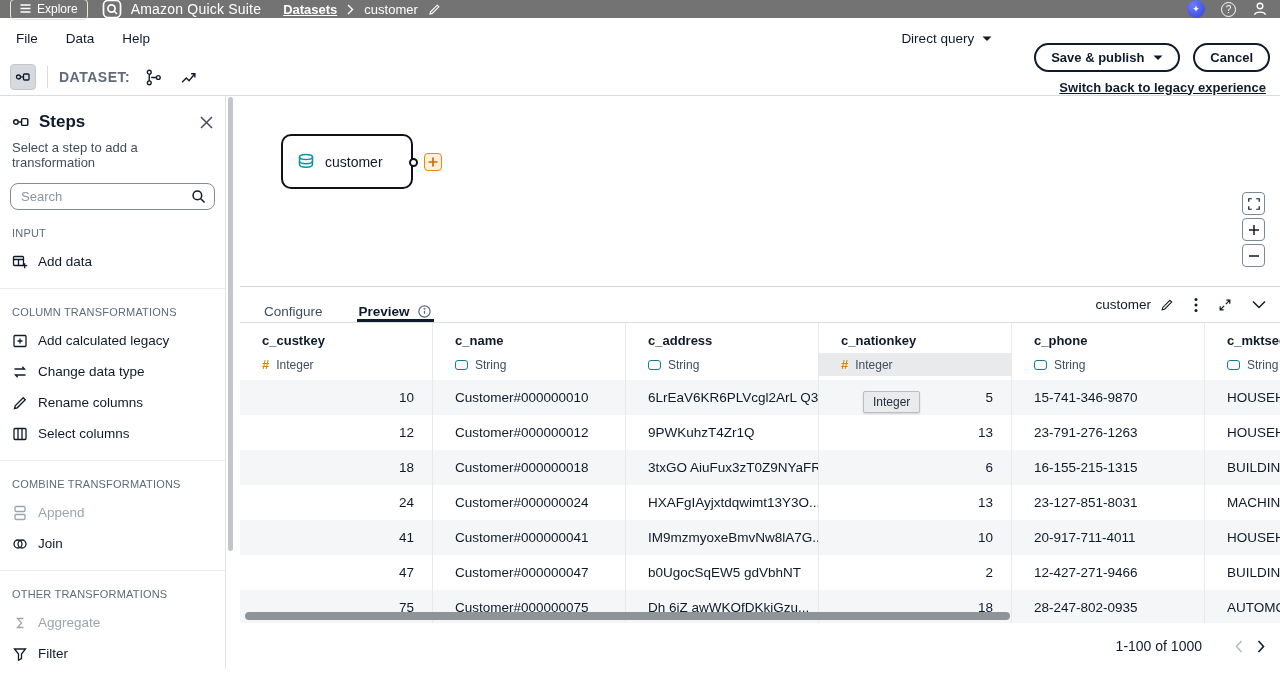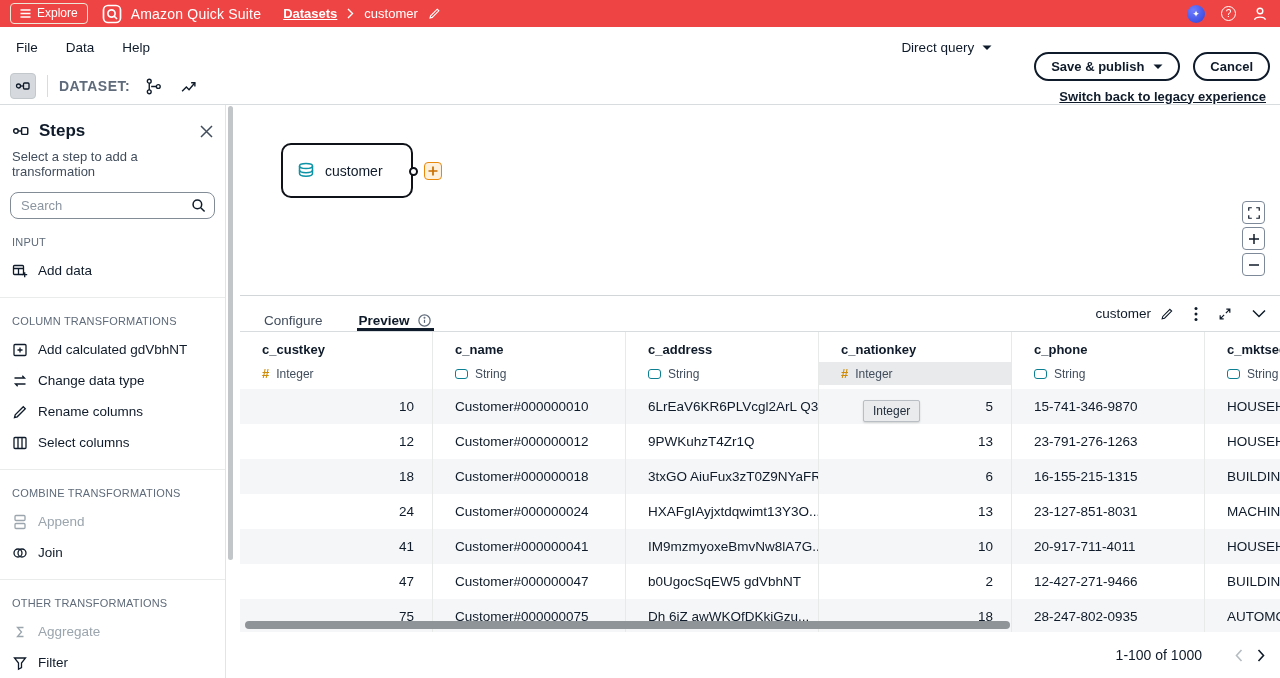--- a/index.html
+++ b/index.html
@@ -1,20 +1,20 @@
 <!DOCTYPE html>
 <html><head>
 <meta charset="utf-8">
 <style>
   * { margin:0; padding:0; box-sizing:border-box; }
   html,body { width:1280px; height:678px; overflow:hidden; background:#fff;
     font-family:"Liberation Sans", sans-serif; color:#0f1b2a; }
 
   
-  .topbar { height:27px; background:#ef4444; display:flex; align-items:center; padding:0 12px 0 10px; color:#fff; }
+  .topbar { height:18px; background:#737373; display:flex; align-items:center; padding:0 12px 0 10px; color:#fff; }
   .explore-btn { display:flex; align-items:center; gap:6px; border:1px solid #ece6d6; border-radius:4px;
     padding:2px 9px 3px; font-size:12px; color:#fff; background:transparent; cursor:pointer; }
   .app-logo { margin-left:14px; display:flex; }
   .app-name { margin-left:9px; font-size:14px; letter-spacing:.2px; }
   .crumbs { margin-left:22px; display:flex; align-items:center; gap:10px; font-size:13px; }
   .crumb-link { color:#fff; text-decoration:underline; font-weight:600; cursor:pointer; }
   .topbar-right { margin-left:auto; display:flex; align-items:center; gap:16px; }
   .q-circle { width:18px; height:18px; border-radius:50%; background:radial-gradient(circle at 35% 30%, #6e7dff, #2e3fd8);
     display:grid; place-items:center; cursor:pointer; }
   .q-circle::before { content:"✦"; color:#fff; font-size:9px; }
@@ -238,21 +238,21 @@
       <span>Add data</span>
     </div>
     <div class="side-divider"></div>
 
     <div class="section-label">COLUMN TRANSFORMATIONS</div>
     <div class="side-item">
       <svg width="16" height="16" viewBox="0 0 16 16" fill="none" stroke="#0f1b2a" stroke-width="1.3">
           <rect x="2" y="2.5" width="12" height="11" rx="1"></rect>
           <path d="M8 5.5v5M5.5 8h5"></path>
         </svg>
-      <span>Add calculated gdVbhNT</span>
+      <span>Add calculated legacy</span>
     </div>
     <div class="side-item">
       <svg width="16" height="16" viewBox="0 0 16 16" fill="none" stroke="#0f1b2a" stroke-width="1.3">
           <path d="M2.5 5h10l-2.2-2.2M13.5 11h-10l2.2 2.2"></path>
         </svg>
       <span>Change data type</span>
     </div>
     <div class="side-item">
       <svg width="16" height="16" viewBox="0 0 16 16" fill="none" stroke="#0f1b2a" stroke-width="1.3">
           <path d="M11.3 2.7l2 2L5.2 12.8 2.5 13.5l.7-2.7 8.1-8.1z"></path>

